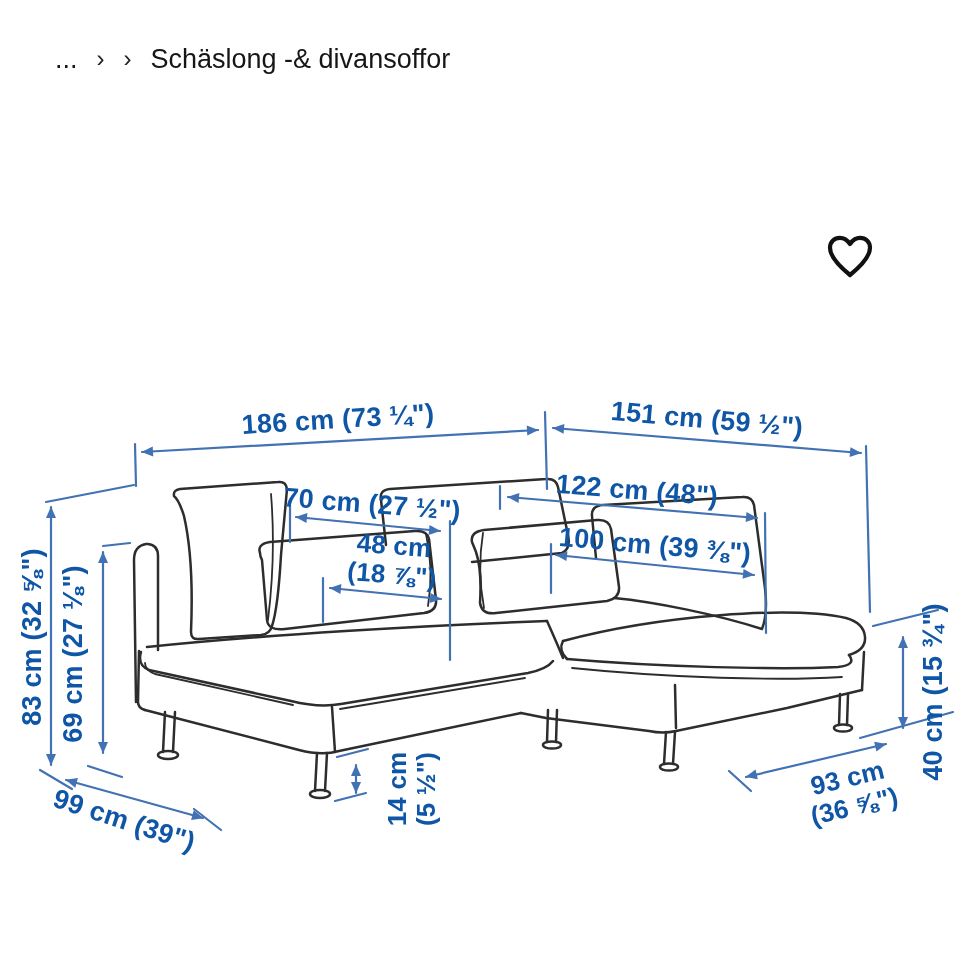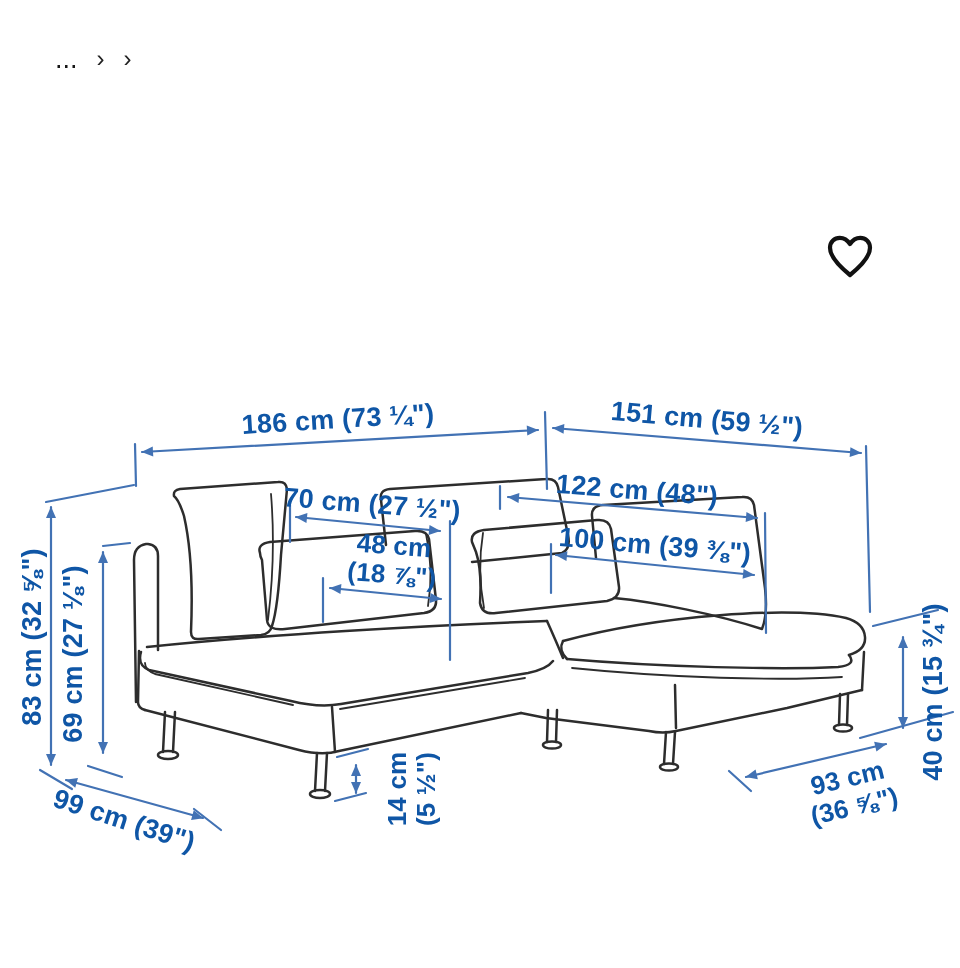--- a/index.html
+++ b/index.html
@@ -30,20 +30,21 @@
   .dim.two{font-size:26px;}
   .dim span{display:block;}
 </style>
 </head>
 <body>
 
 <nav class="breadcrumb">
   <span class="crumb">...</span>
   <span class="crumb-sep">›</span>
   <span class="crumb-sep">›</span>
+  <span class="crumb">Schäslong -&amp; divansoffor</span>
 </nav>
 
 <button class="fav-btn" aria-label="favorite">
   <svg width="48" height="45" viewBox="0 0 48 45">
     <path d="M24 41 C 10.5 30, 4 21.5, 4 13.8 C 4 7.6, 8.6 3.8, 13.8 3.8 C 18.2 3.8, 21.6 6.3, 24 10 C 26.4 6.3, 29.8 3.8, 34.2 3.8 C 39.4 3.8, 44 7.6, 44 13.8 C 44 21.5, 37.5 30, 24 41 Z" fill="none" stroke="#111111" stroke-width="4.2" stroke-linejoin="round"></path>
   </svg>
 </button>
 
 <svg class="diagram-svg" width="960" height="968" viewBox="0 0 960 968">
   <defs>

